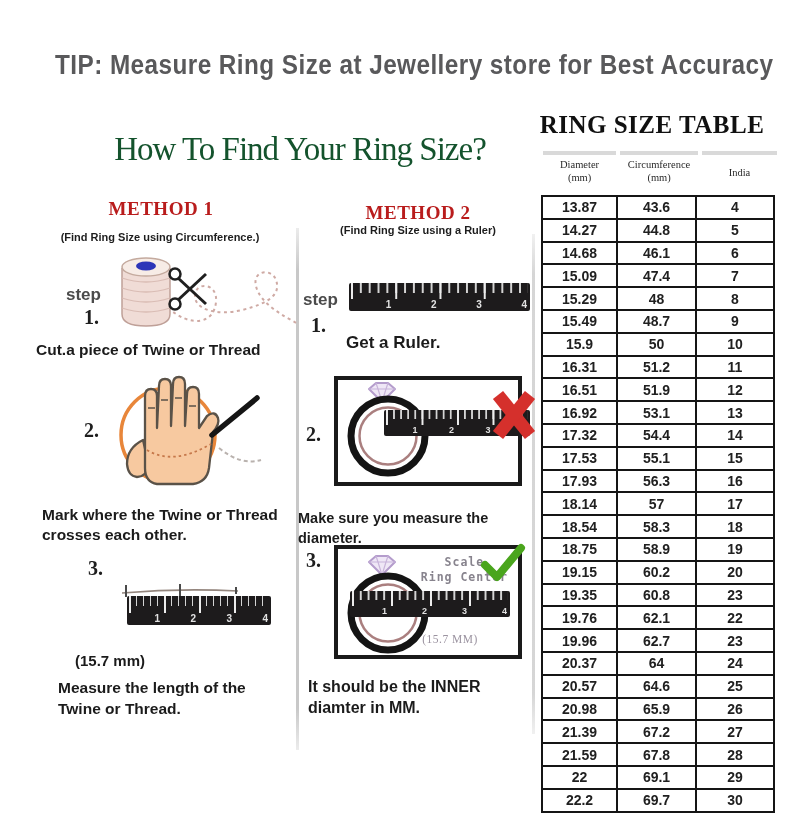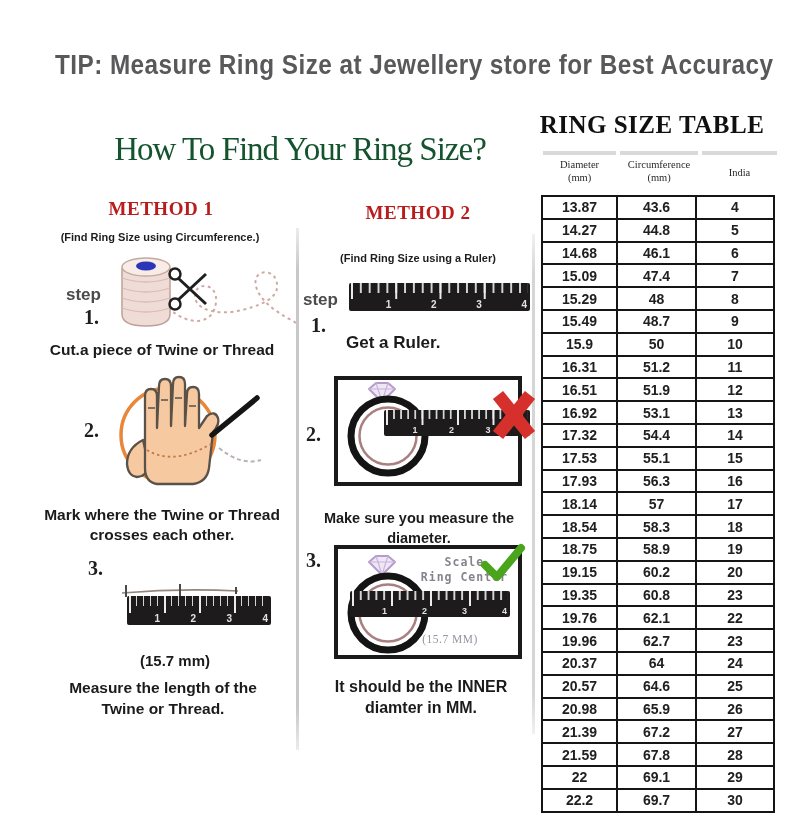--- a/index.html
+++ b/index.html
@@ -11,31 +11,31 @@
          color:#59595b; white-space:nowrap; letter-spacing:.5px;
          transform:scaleX(.9); transform-origin:left center; }
   .howto { position:absolute; left:40px; top:131px; width:520px; text-align:center;
            font-family:"Liberation Serif",serif; font-size:33px; color:#14532d; letter-spacing:-1px; }
   .method-title { position:absolute; text-align:center; font-family:"Liberation Serif",serif;
                   font-weight:700; font-size:19px; color:#b91c1c; letter-spacing:.5px; }
   #m1-title { left:25px; top:198px; width:272px; }
   #m2-title { left:302px; top:202px; width:232px; }
   .method-sub { position:absolute; text-align:center; font-weight:700; font-size:11px; color:#1d1d1d; }
   #m1-sub { left:18px; top:231px; width:284px; }
-  #m2-sub { left:300px; top:252px; width:236px; }
+  #m2-sub { left:300px; top:224px; width:236px; }
 
   .divider { position:absolute; width:3px;
              background:linear-gradient(180deg,#ececec,#c8c8c8 8%,#c8c8c8 92%,#ececec); }
   #div1 { left:296px; top:228px; height:522px; }
   #div2 { left:532px; top:234px; height:500px; opacity:.75; }
 
   .step-label { position:absolute; font-weight:700; font-size:17px; color:#4b4b4b;margin-top:8px; }
   .step-num { position:absolute; font-family:"Liberation Serif",serif; font-weight:700;
               font-size:20px; color:#1e1e1e; }
-  .caption { position:absolute; text-align:center; font-weight:700; color:#1b1b1b;
+  .caption { position:absolute; font-weight:700; color:#1b1b1b;
              font-size:15.5px; line-height:20px; }
 
   
   .ruler { position:absolute; background:#1d1b1c; border-radius:2px; }
   .ruler::before { content:""; position:absolute; left:2px; right:2px; top:0; bottom:0;
     background-image:linear-gradient(90deg,#ececec 0 2px,transparent 2px),
                      linear-gradient(90deg,#d4d4d4 0 1.5px,transparent 1.5px);
     background-size:25% 58%, 5% 34%;
     background-repeat:repeat-x; }
   .ruler-numbers { position:absolute; left:0; right:0; bottom:0; display:flex; }

